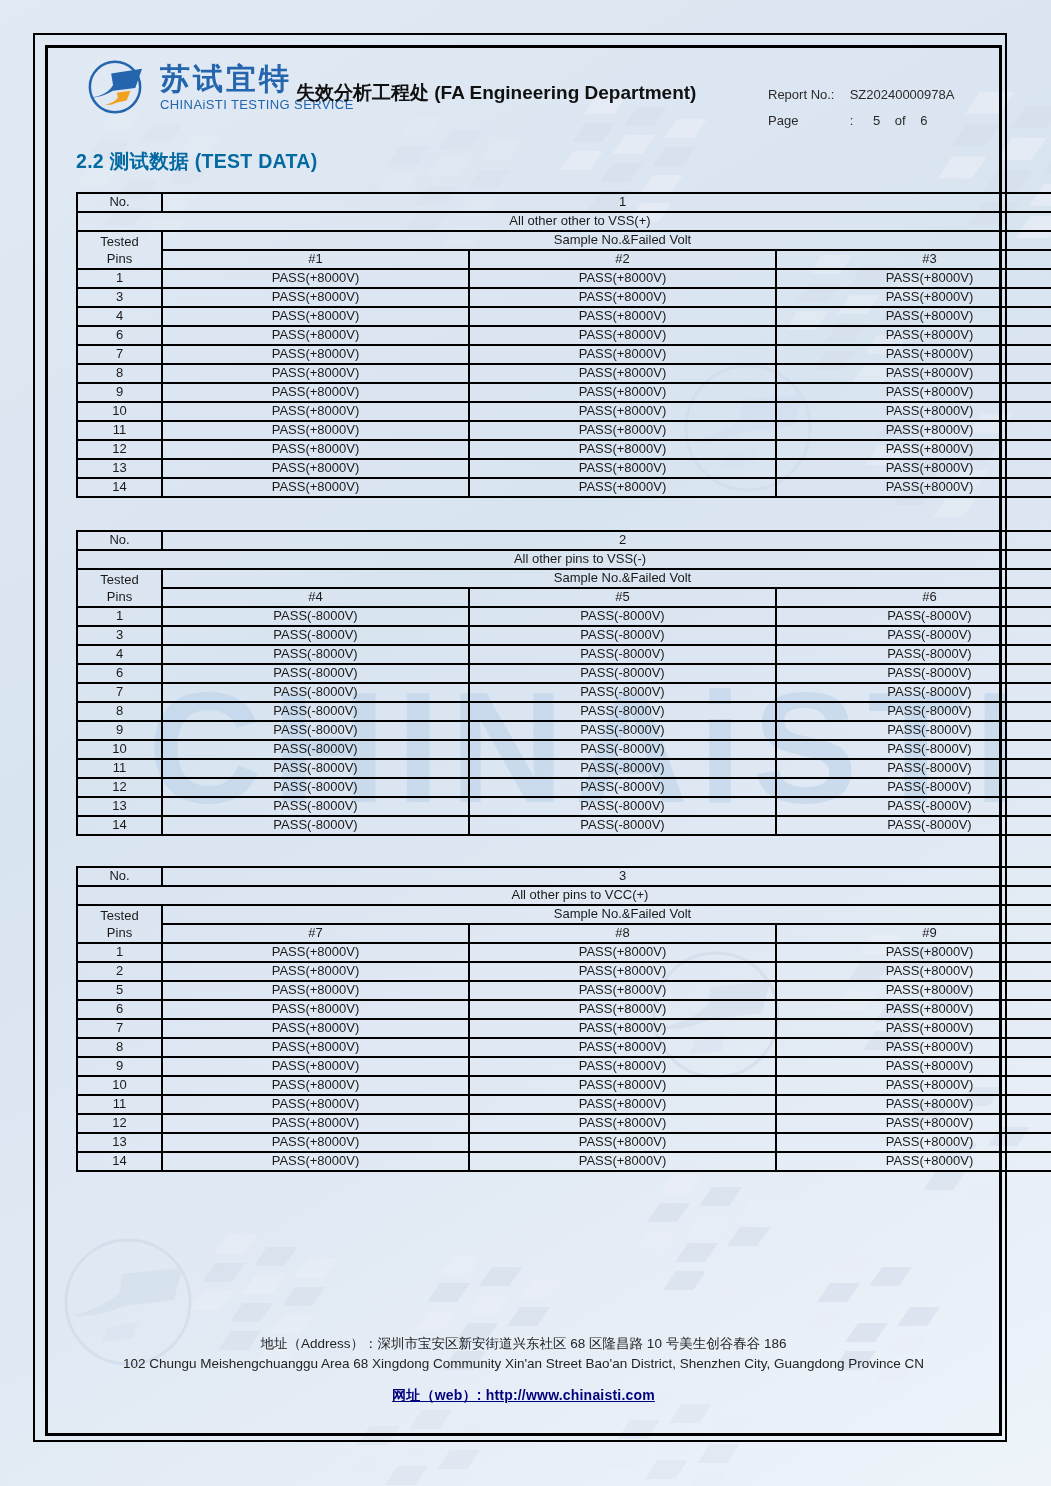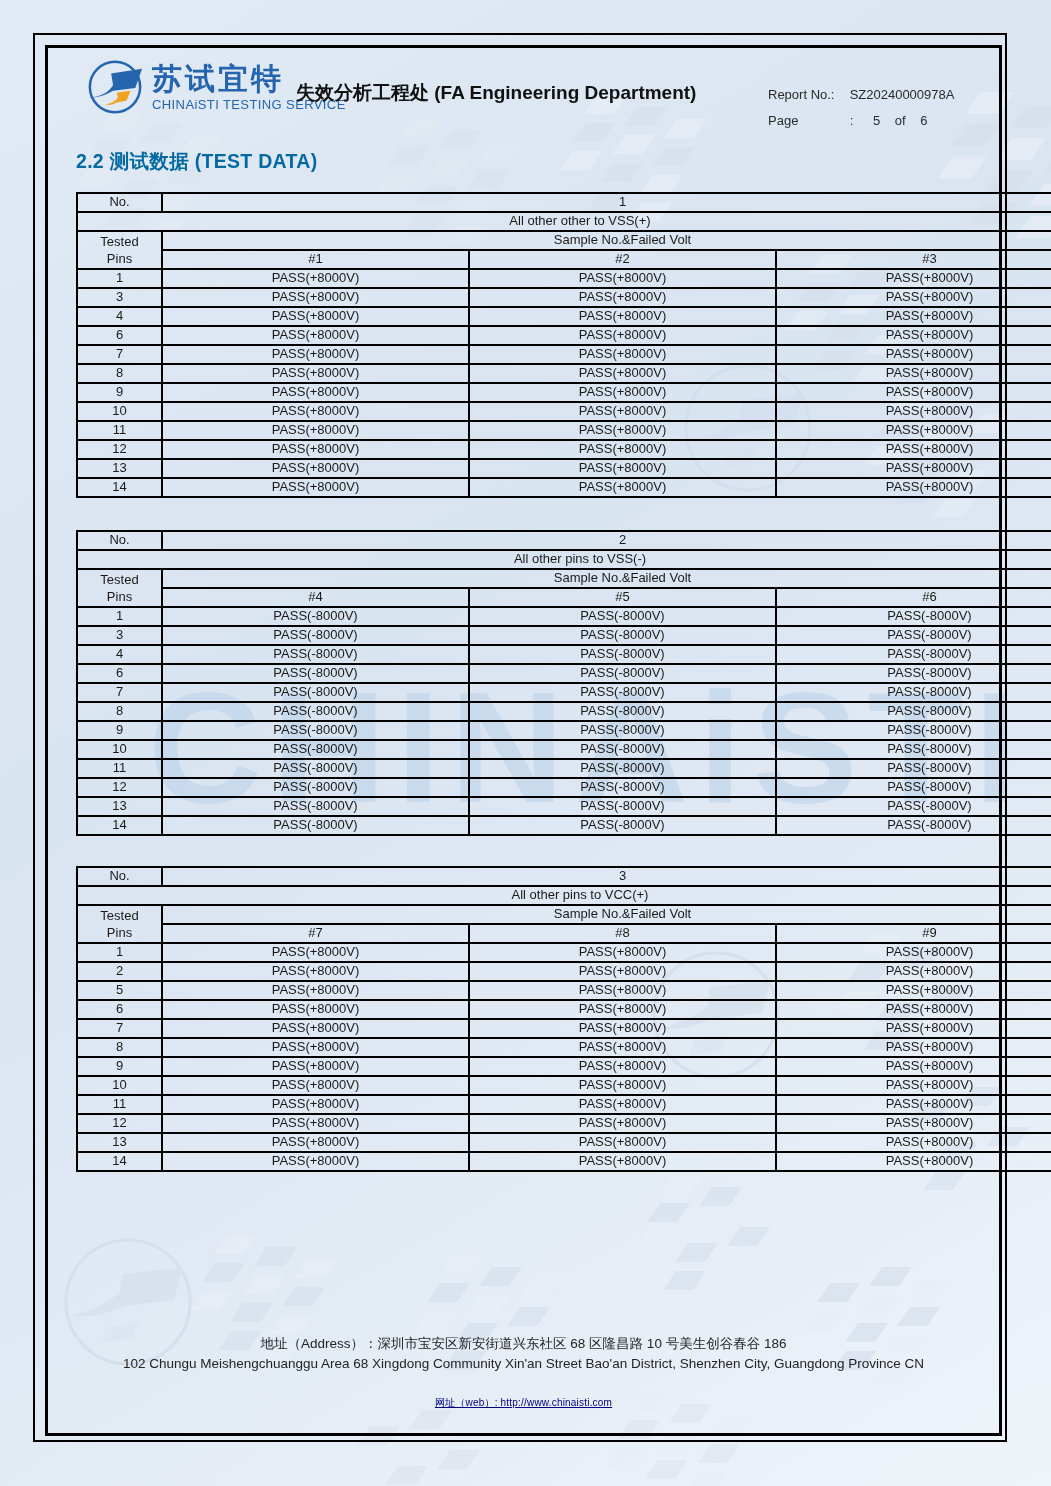--- a/index.html
+++ b/index.html
@@ -7,21 +7,21 @@
     width:1051px;height:1486px;position:relative;overflow:hidden;
     font-family:"Liberation Sans",sans-serif;
     background:linear-gradient(150deg,#e1eaf4 0%,#d9e4f1 40%,#e2eaf4 70%,#eef4fa 100%);
   }
   .wm{position:absolute;left:0;top:0;z-index:0}
   .b-outer{position:absolute;left:33px;top:33px;right:44px;bottom:44px;border:2px solid #000;z-index:1}
   .b-inner{position:absolute;left:45px;top:45px;right:49px;bottom:50px;border:3px solid #000;z-index:1}
   .content{position:absolute;left:48px;top:48px;right:52px;bottom:53px;z-index:2}
 
   
-  .logo{position:absolute;left:38px;top:10px;display:flex;align-items:center;gap:8px}
+  .logo{position:absolute;left:38px;top:10px;display:flex;align-items:center;gap:16px}
   .brand-cn{font-size:30px;font-weight:bold;color:#2565ae;letter-spacing:3px;line-height:32px}
   .brand-en{font-size:13px;font-weight:normal;color:#2565ae;letter-spacing:.4px;margin-top:2px}
   .dept{position:absolute;left:248px;top:32px;font-size:19px;font-weight:bold;color:#111;white-space:nowrap}
   .meta{position:absolute;left:720px;top:34px;font-size:13px;color:#2a2a2a;line-height:26px;white-space:nowrap}
   .meta-label{display:inline-block;width:78px}
   .meta-sep{margin-right:16px}
   .meta-val.spaced{word-spacing:11px}
 
   .section-title{position:absolute;left:28px;top:100px;font-size:19.5px;font-weight:bold;color:#0369a1;letter-spacing:.3px}
 
@@ -32,21 +32,21 @@
   #table-1{top:482px}
   #table-2{top:818px}
   table.data-table td{border:2px solid #000;height:17px;padding:0 2px;line-height:1.1;
     white-space:nowrap;overflow:hidden}
   td.sample-h{border-bottom-width:1px}
   tr.samples-row td{border-top-width:1px}
   .tp-line{display:block;line-height:17px}
 
   
   .footer{position:absolute;left:0;right:0;top:1286px;text-align:center;font-size:13.5px;color:#242424;line-height:20px}
-  .weblink{display:inline-block;margin-top:19px;font-weight:normal;color:#00007e;text-decoration:underline;font-size:10px;letter-spacing:.2px;cursor:pointer}
+  .weblink{display:inline-block;margin-top:11px;font-weight:bold;color:#00007e;text-decoration:underline;font-size:14px;letter-spacing:.2px;cursor:pointer}
 </style>
 </head>
 <body>
 
 <svg class="wm" width="1051" height="1486" viewBox="0 0 1051 1486" aria-hidden="true">
   <defs>
     <g id="chipA">
         <rect width="30" height="19" fill="#e9eff6" transform="skewX(-34)"></rect>
       </g>
     <g id="chipB">

